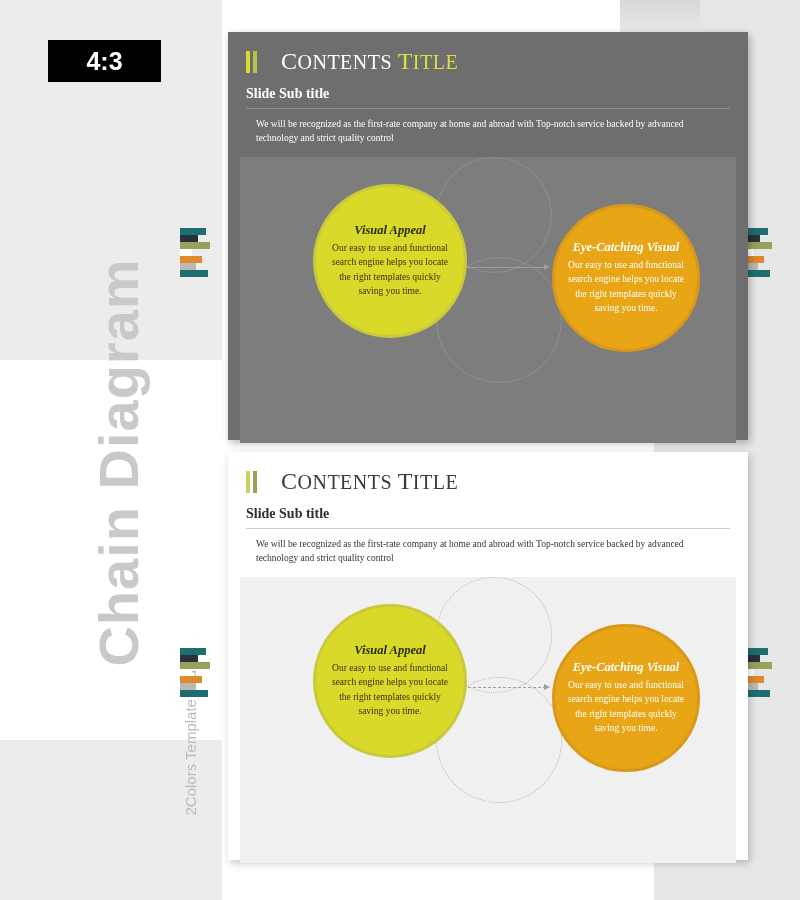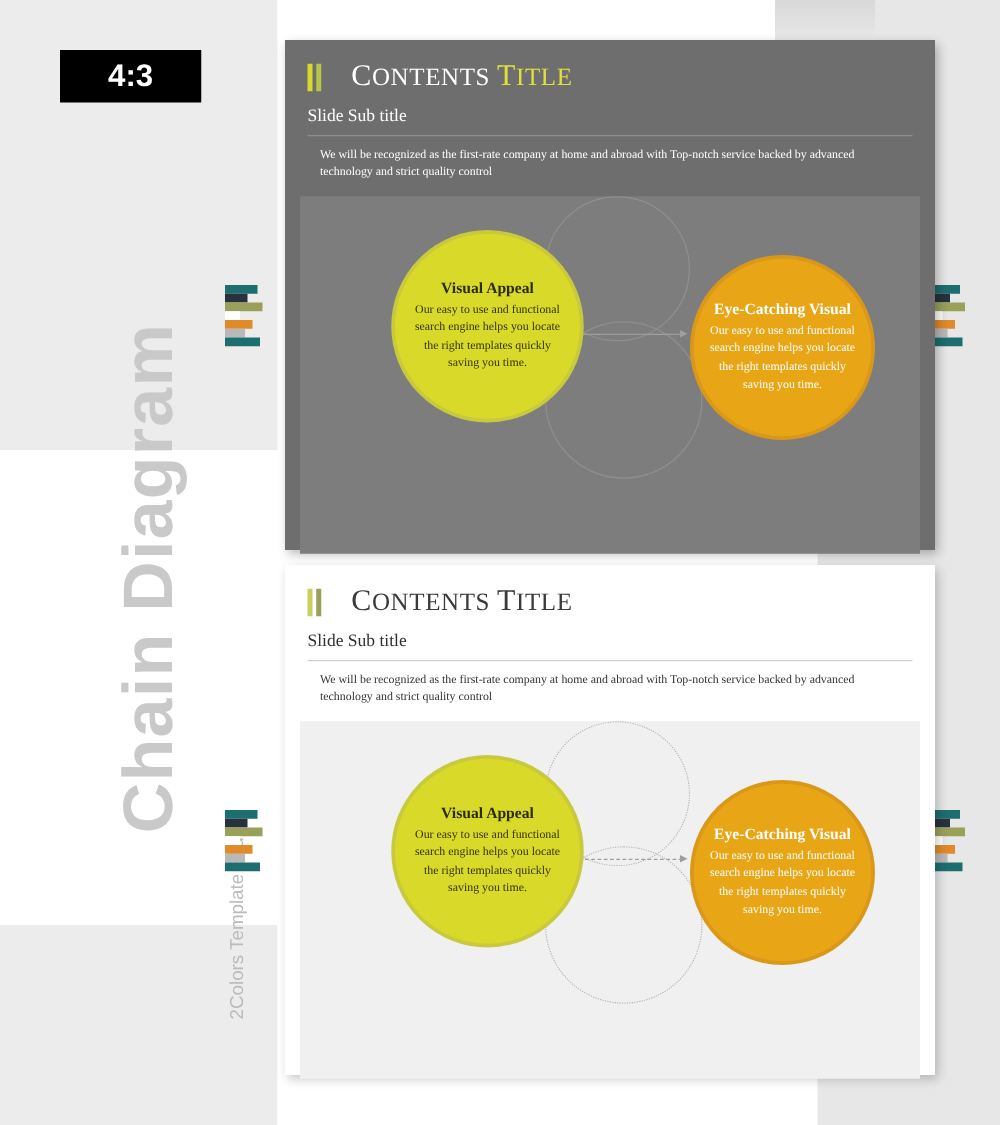--- a/index.html
+++ b/index.html
@@ -116,21 +116,21 @@
   .slide-title {
     font-family: "Liberation Serif", serif;
     font-size: 24px;
     letter-spacing: 0.5px;
     margin-left: 15px;
   }
   .slide-title .small { font-size: 20px; }
   .sub-title {
     margin-top: 11px;
     font-family: "Liberation Serif", serif;
-    font-weight: normal;
+    font-weight: bold;
     font-size: 14px;
   }
   .divider {
     margin-top: 6px;
     height: 1px;
     width: 100%;
   }
   .body-text {
     margin-top: 9px;
     font-family: "Liberation Serif", serif;
@@ -175,20 +175,21 @@
     flex-direction: column;
     align-items: center;
     justify-content: center;
     text-align: center;
   }
   .circle-title {
     font-family: "Liberation Serif", serif;
     font-weight: bold;
     font-size: 12.5px;
     margin-bottom: 3px;
+    font-style: italic;
   }
   .circle-body {
     font-family: "Liberation Serif", serif;
     font-size: 9.5px;
     line-height: 1.5;
     width: 86%;
   }
 
   .arrow-line {
     position: absolute;

